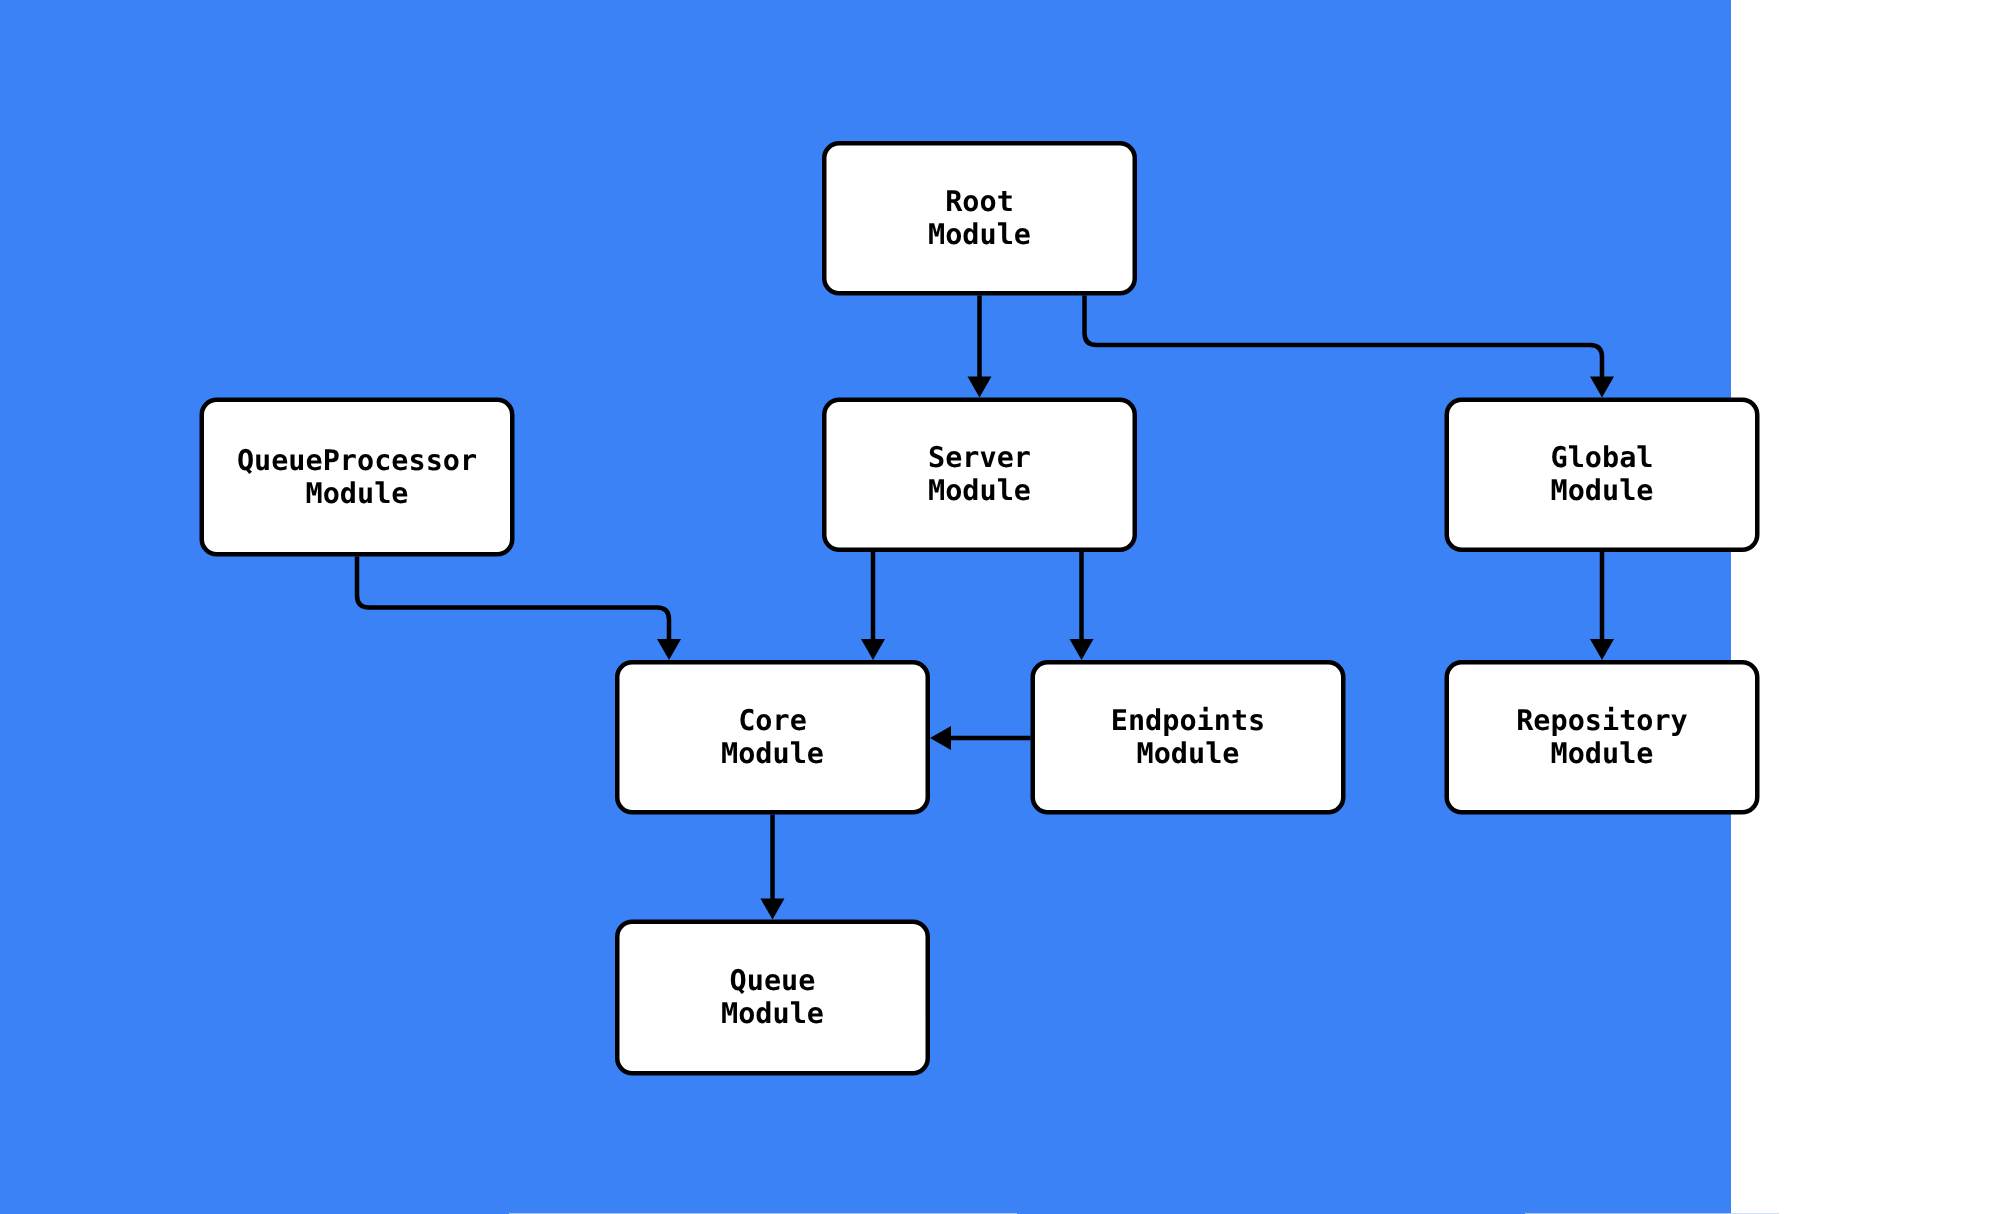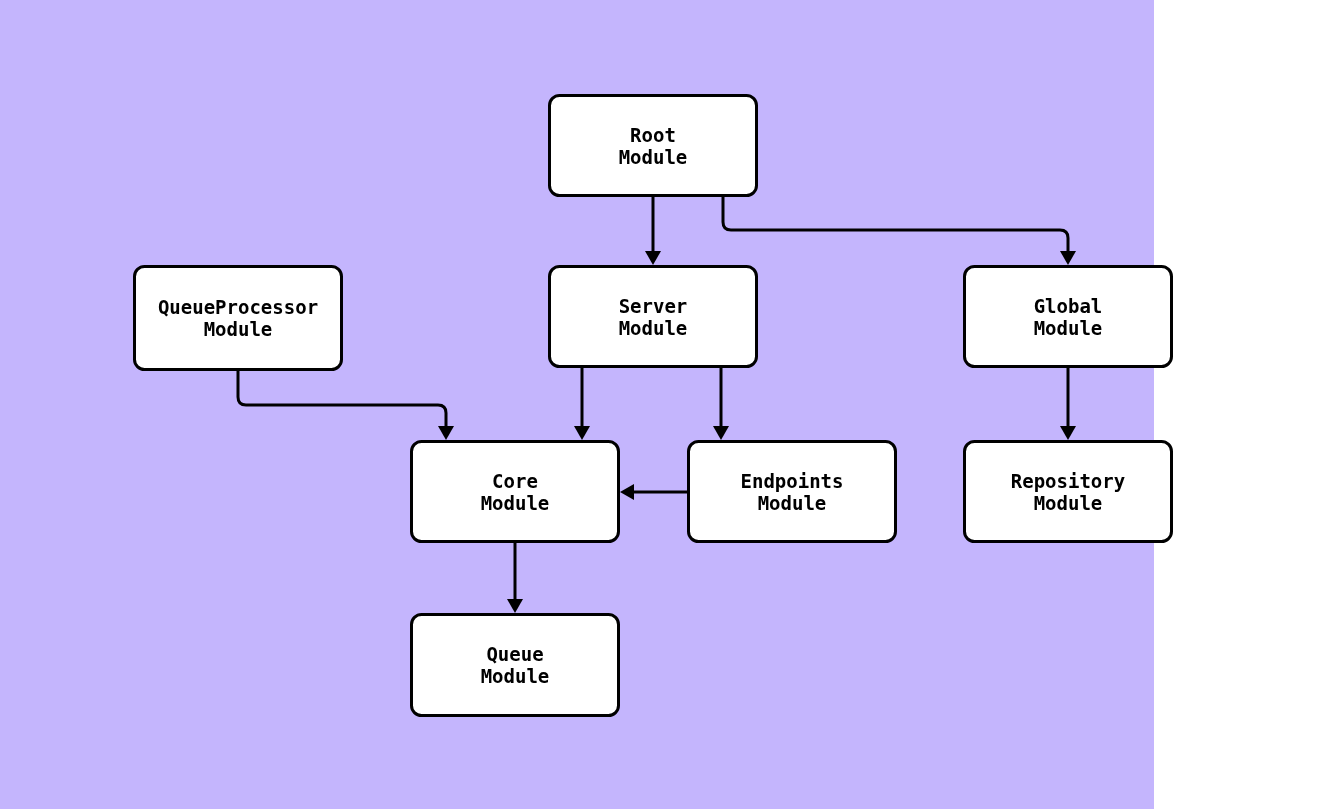--- a/index.html
+++ b/index.html
@@ -11,21 +11,21 @@
   body {
     width: 1337px;
     height: 809px;
     overflow: hidden;
     font-family: "DejaVu Sans Mono", "Liberation Mono", monospace;
   }
   #diagram-root {
     position: relative;
     width: 1154px;
     height: 809px;
-    background: #c4b5fd;
+    background: #3b82f6;
   }
   svg#diagram-svg {
     position: absolute;
     top: 0;
     left: 0;
     width: 1337px;
     height: 809px;
     display: block;
   }
   .node-box {

